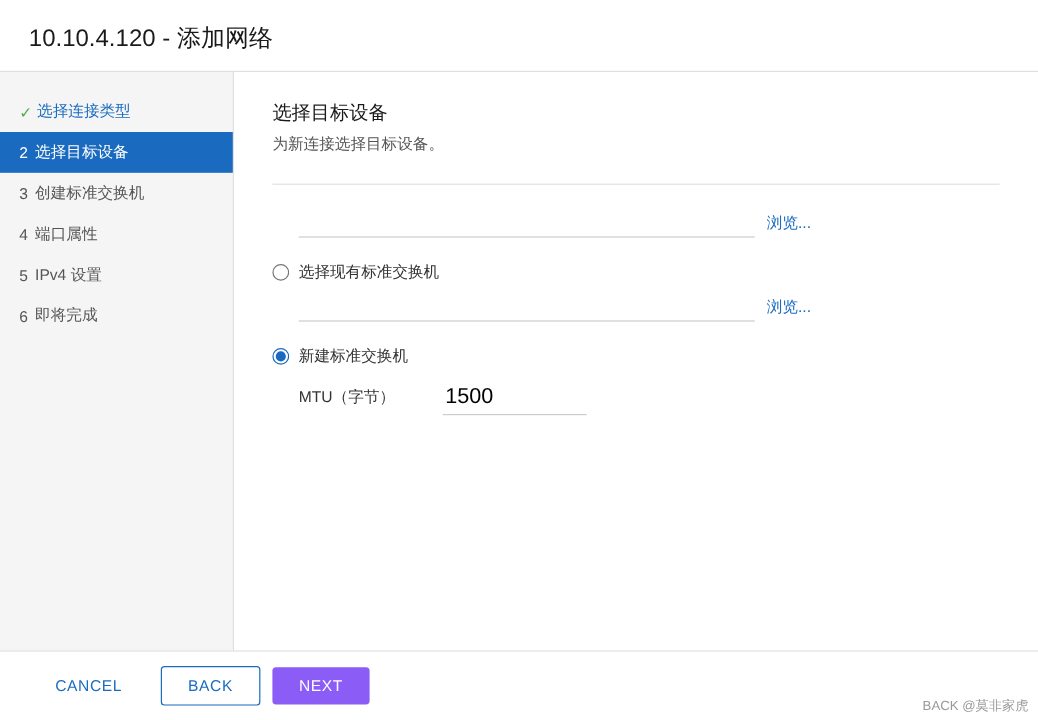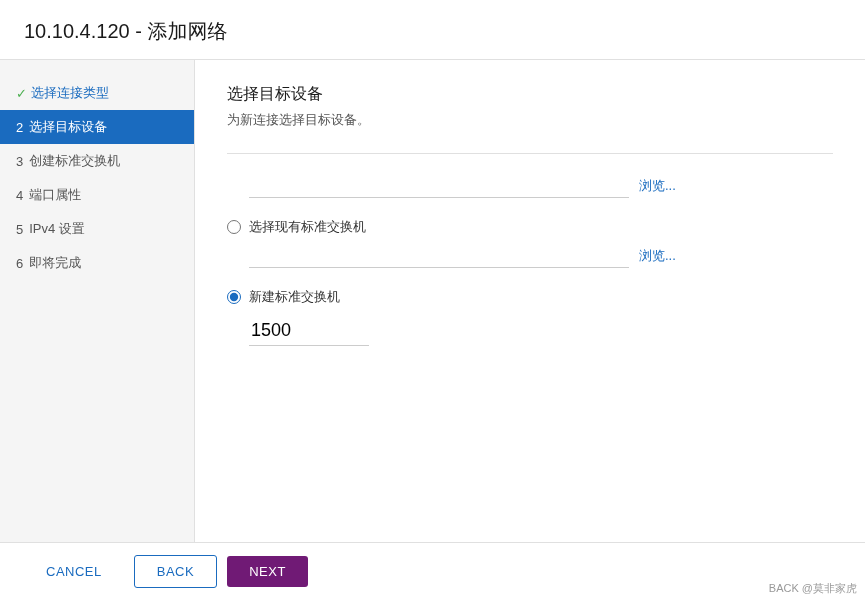--- a/index.html
+++ b/index.html
@@ -192,21 +192,21 @@
       color: #1a6bbf;
     }
 
     .btn-back {
       background: transparent;
       color: #1a6bbf;
       border: 1px solid #1a6bbf;
     }
 
     .btn-next {
-      background: #701a75;
+      background: #8b5cf6;
       color: #fff;
     }
 
     
     .watermark {
       position: absolute;
       bottom: 4px;
       right: 8px;
       font-size: 11px;
       color: #999;
@@ -277,20 +277,21 @@
         <a class="browse-link">浏览...</a>
       </div>
     </div>
 
     <div class="radio-option">
       <label class="radio-label">
         <input type="radio" name="target-device" checked="" style="">
         <span>新建标准交换机</span>
       </label>
       <div class="mtu-row">
+        <span class="mtu-label">MTU（字节）</span>
         <input type="text" class="mtu-input" value="1500" style="">
       </div>
     </div>
 
   </div>
 </div>
 
 <div class="footer">
   <button class="btn btn-cancel">CANCEL</button>
   <button class="btn btn-back">BACK</button>

